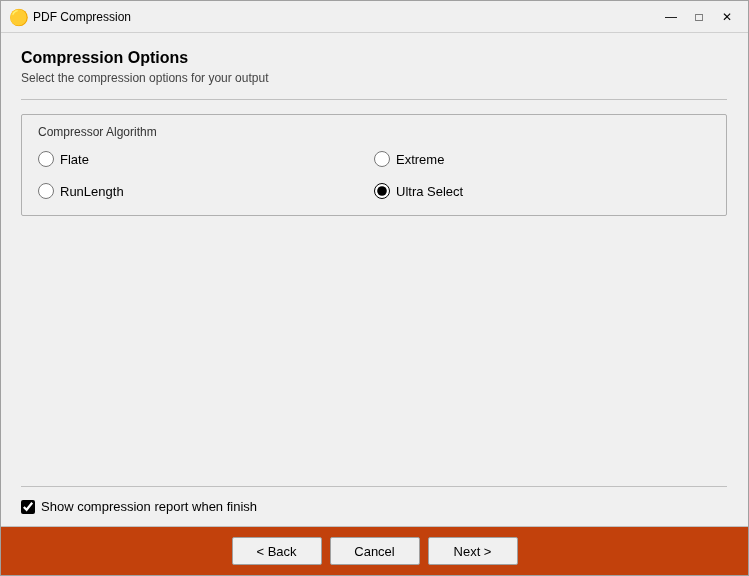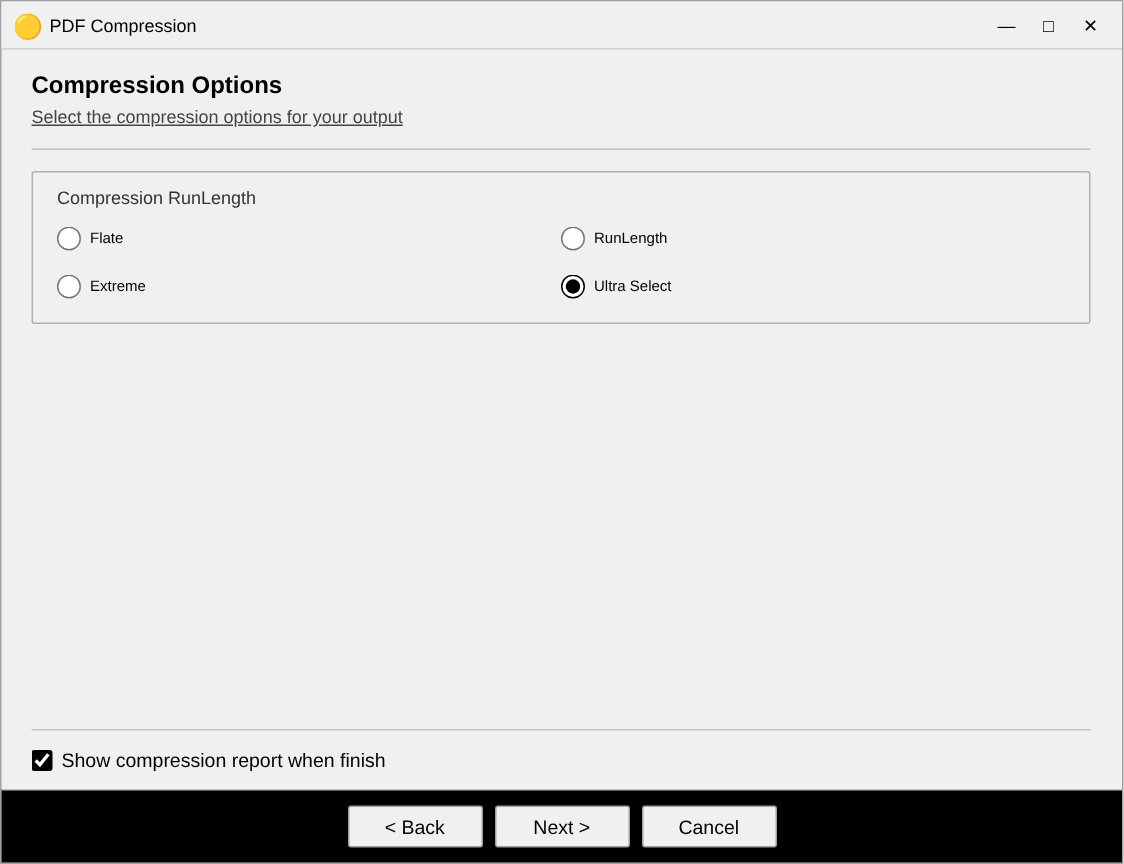--- a/index.html
+++ b/index.html
@@ -77,21 +77,20 @@
       font-size: 16px;
       font-weight: bold;
       color: #000;
       margin-bottom: 4px;
     }
 
     .page-subtitle {
       font-size: 12px;
       color: #444;
       margin-bottom: 14px;
-      text-decoration: underline;
     }
 
     .divider {
       height: 1px;
       background: #c0c0c0;
       margin-bottom: 14px;
     }
 
     .group-box {
       border: 1px solid #b0b0b0;
@@ -121,21 +120,21 @@
     }
 
     .radio-input {
       width: 16px;
       height: 16px;
       cursor: pointer;
       accent-color: #000;
     }
 
     .radio-label {
-      font-size: 10px;
+      font-size: 13px;
       color: #000;
       cursor: pointer;
     }
 
     .spacer {
       flex: 1;
     }
 
     .checkboxes-row {
       display: flex;
@@ -162,21 +161,21 @@
       accent-color: #000;
     }
 
     .checkbox-label {
       font-size: 13px;
       color: #000;
       cursor: pointer;
     }
 
     .footer {
-      background: #000000;
+      background: #c2410c;
       border-top: 1px solid #c0c0c0;
       padding: 10px 20px;
       display: flex;
       justify-content: center;
       gap: 8px;
       flex-shrink: 0;
     }
 
     .footer-btn {
       width: 90px;
@@ -204,36 +203,36 @@
       <button class="title-bar-btn close">✕</button>
     </div>
   </div>
 
   <div class="content-area">
     <div class="page-title">Compression Options</div>
     <div class="page-subtitle">Select the compression options for your output</div>
     <div class="divider"></div>
 
     <div class="group-box">
-      <div class="group-box-label">Compression RunLength</div>
+      <div class="group-box-label">Compressor Algorithm</div>
       <div class="radio-grid">
 
         <label class="radio-item">
           <input type="radio" class="radio-input" name="compression" style="">
           <span class="radio-label">Flate</span>
         </label>
 
         <label class="radio-item">
           <input type="radio" class="radio-input" name="compression" style="">
+          <span class="radio-label">Extreme</span>
+        </label>
+
+        <label class="radio-item">
+          <input type="radio" class="radio-input" name="compression" style="">
           <span class="radio-label">RunLength</span>
-        </label>
-
-        <label class="radio-item">
-          <input type="radio" class="radio-input" name="compression" style="">
-          <span class="radio-label">Extreme</span>
         </label>
 
         <label class="radio-item">
           <input type="radio" class="radio-input" name="compression" checked="" style="">
           <span class="radio-label">Ultra Select</span>
         </label>
 
       </div>
     </div>
 
@@ -242,17 +241,17 @@
     <div class="checkboxes-row">
       <label class="checkbox-item">
         <input type="checkbox" class="checkbox-input" checked="" style="">
         <span class="checkbox-label">Show compression report when finish</span>
       </label>
     </div>
   </div>
 
   <div class="footer">
     <button class="footer-btn">&lt; Back</button>
+    <button class="footer-btn">Cancel</button>
     <button class="footer-btn">Next &gt;</button>
-    <button class="footer-btn">Cancel</button>
   </div>
 
 </div>
 
 </body></html>

